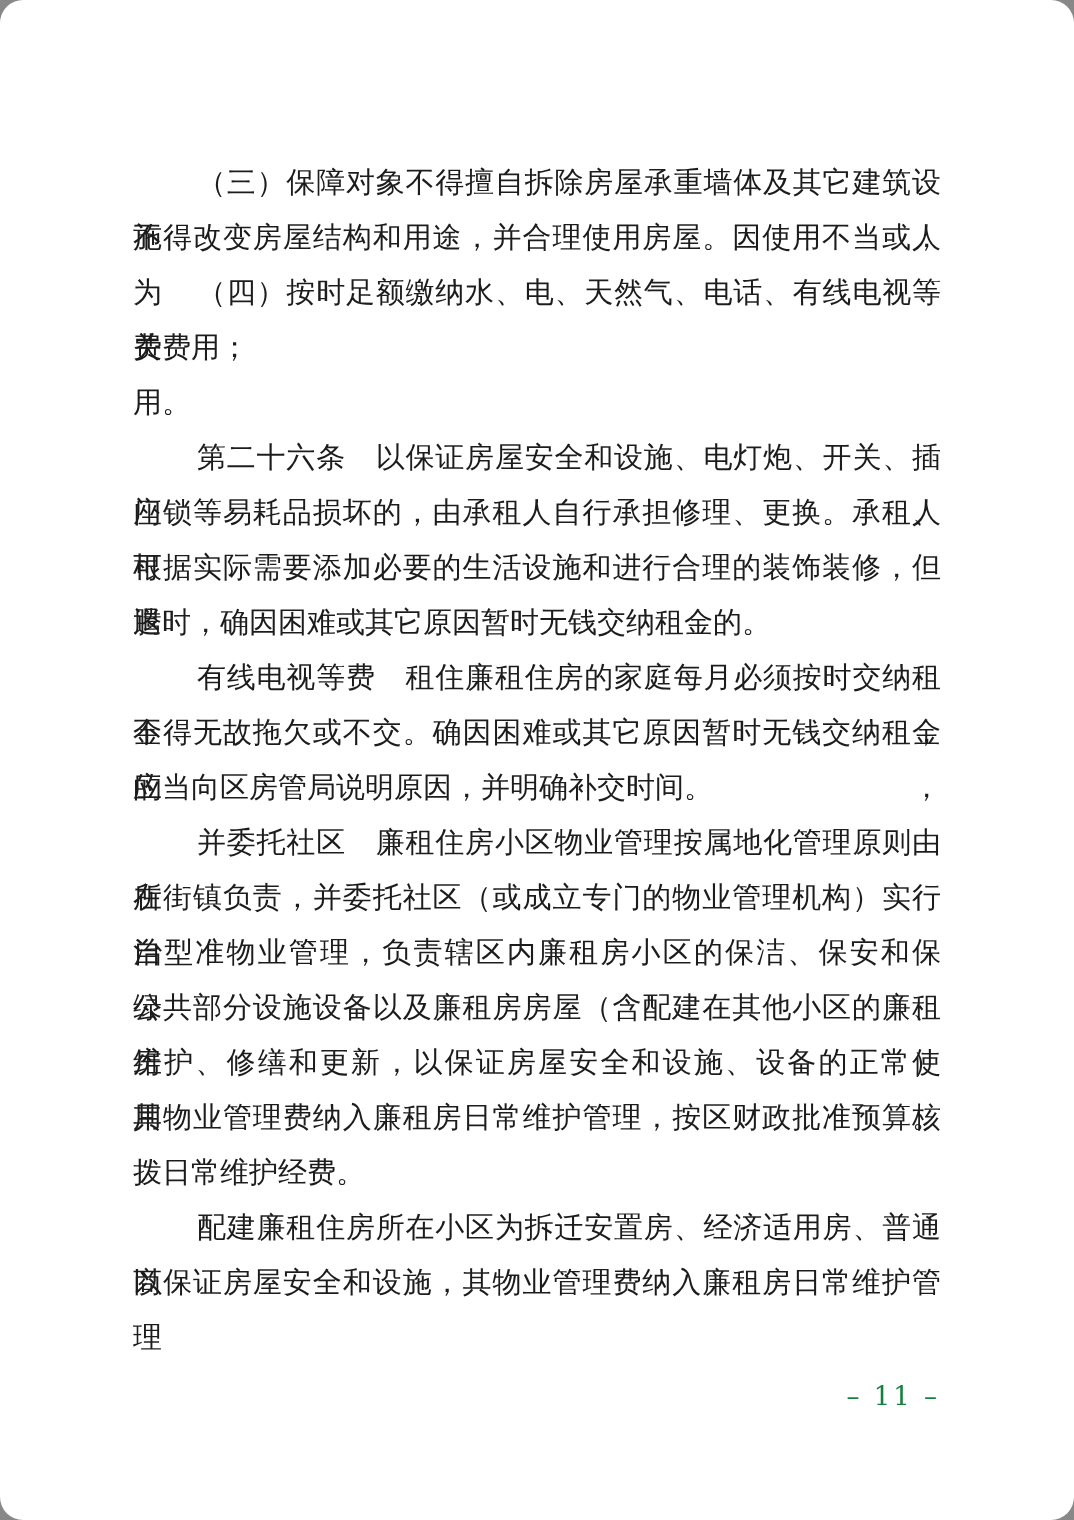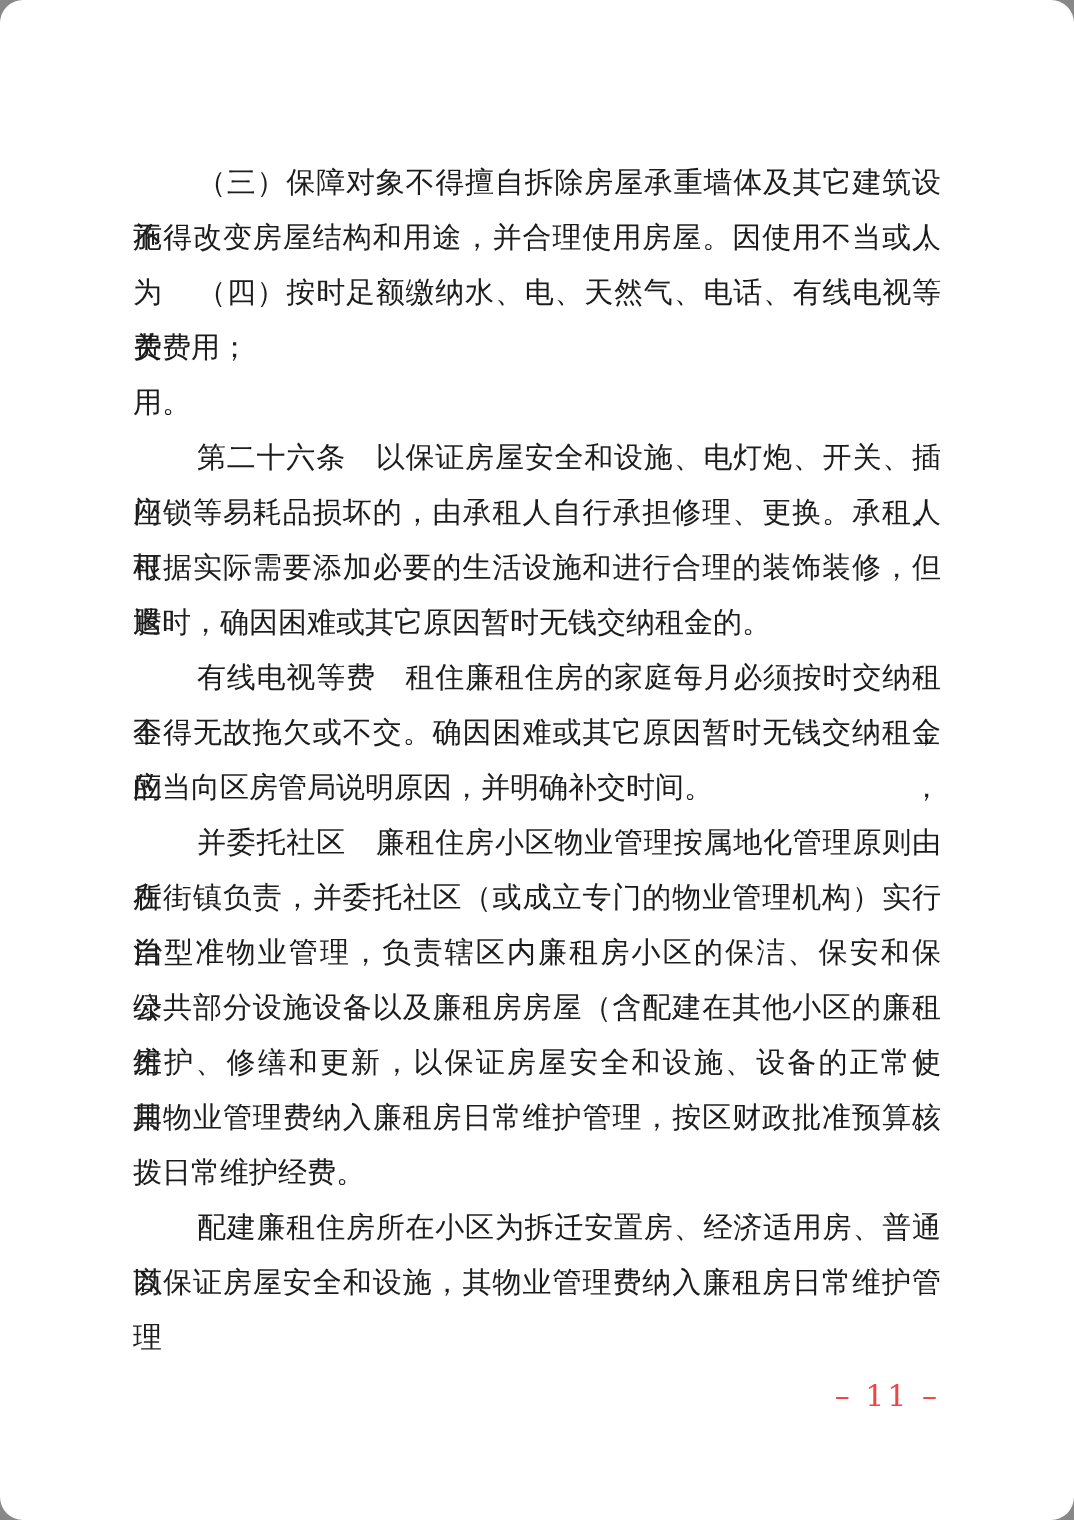--- a/index.html
+++ b/index.html
@@ -41,24 +41,24 @@
     text-align: left;
     text-align-last: left;
   }
   .line.indent {
     text-indent: 64px;
   }
   .page-number {
     position: absolute;
     top: 1381px;
     right: 134px;
-    font-size: 30px;
+    font-size: 26px;
     line-height: 30px;
     letter-spacing: 3px;
-    color: #ef4444;
+    color: #15803d;
     font-family: "DejaVu Serif", "Liberation Serif", serif;
   }
 </style>
 </head>
 <body>
 
 <div class="page">
   <div class="text-block">
       <div class="line justify indent">（三）保障对象不得擅自拆除房屋承重墙体及其它建筑设施，</div>
       <div class="line justify">不得改变房屋结构和用途，并合理使用房屋。因使用不当或人为</div>

